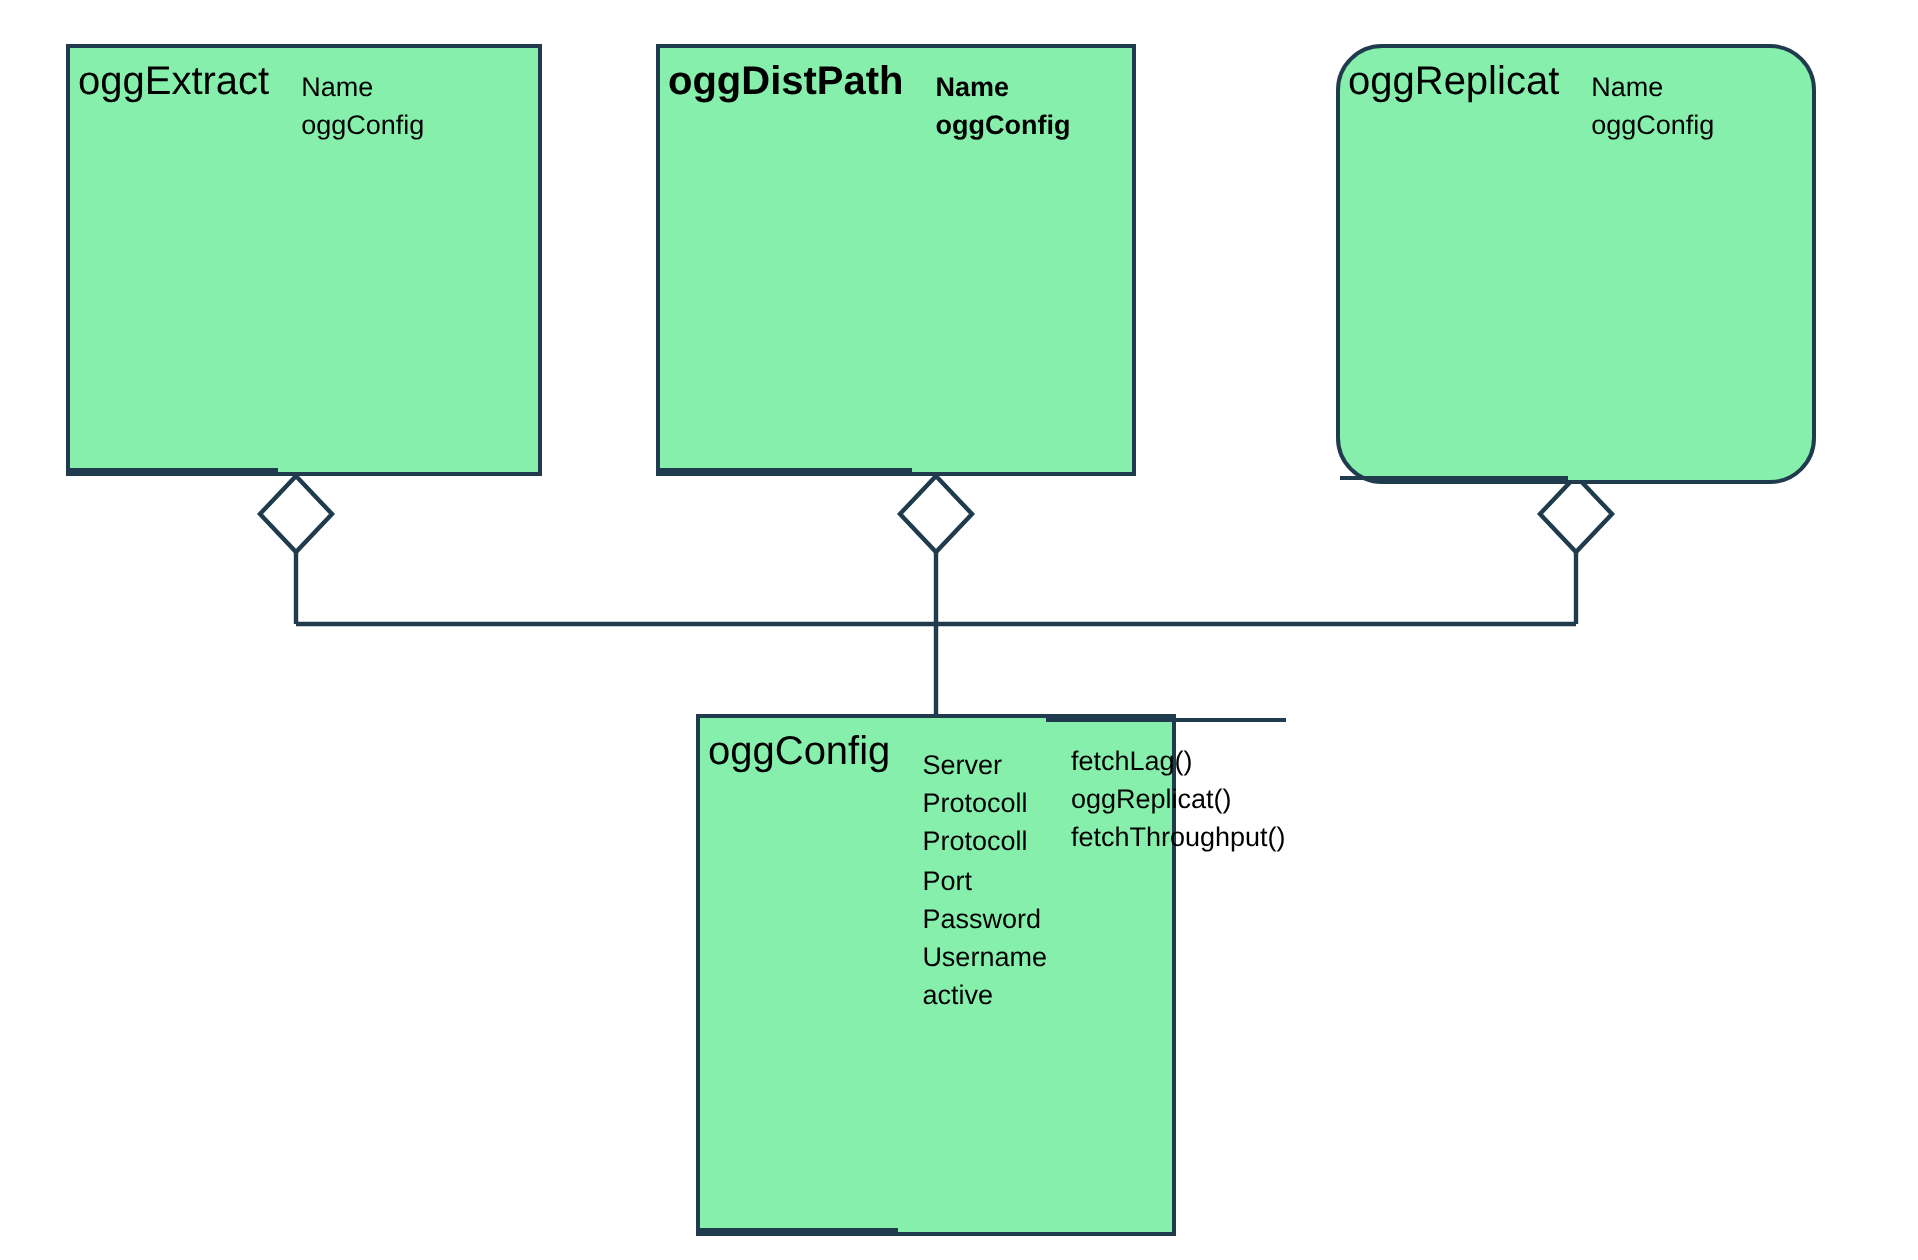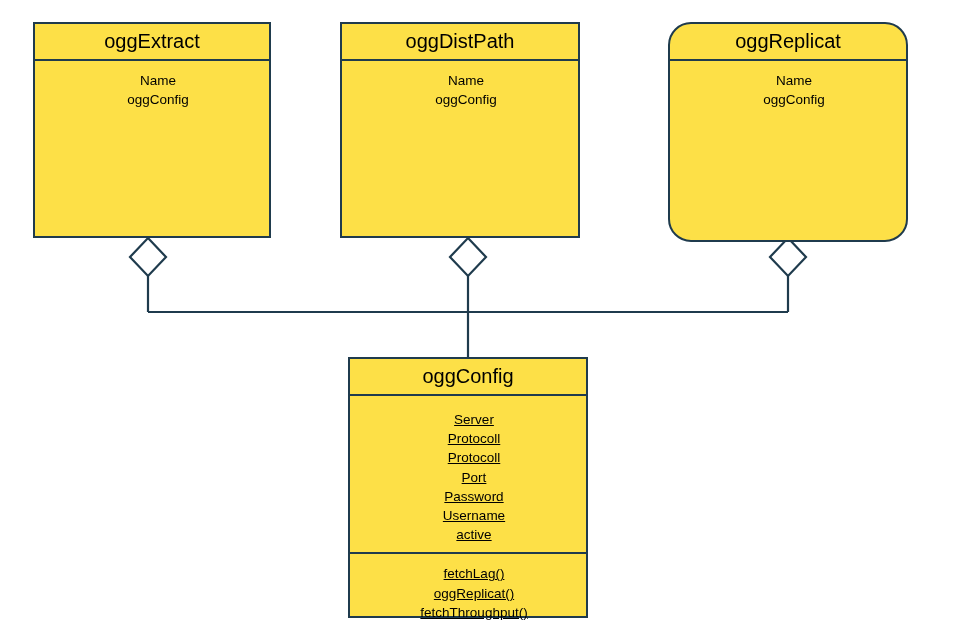--- a/index.html
+++ b/index.html
@@ -31,24 +31,24 @@
     width: 959px;
     height: 630px;
     z-index: 1;
   }
 
   
   .uml-class {
     position: absolute;
     z-index: 2;
     box-sizing: border-box;
-    background: #fde047;
+    background: #86efac;
     border: 2px solid #1f3b4d;
     display: flex;
-    flex-direction: column;
+    flex-direction: row;
   }
 
   .uml-title {
     box-sizing: border-box;
     text-align: center;
     font-size: 20px;
     line-height: 1;
     padding: 7px 4px 8px 4px;
     border-bottom: 2px solid #1f3b4d;
     white-space: nowrap;
@@ -62,31 +62,30 @@
 
   .uml-compartment.methods {
     border-top: 2px solid #1f3b4d;
     flex: 0 0 auto;
   }
 
   .uml-member {
     font-size: 13.5px;
     line-height: 19px;
     white-space: nowrap;
-    text-align: center;
   }
 
   
   #class-oggextract  { left: 33px;  top: 22px;  width: 238px; height: 216px; }
-  #class-oggdistpath { left: 340px; top: 22px;  width: 240px; height: 216px; }
+  #class-oggdistpath { left: 328px; top: 22px;  width: 240px; height: 216px; font-weight: bold; }
   #class-oggreplicat { left: 668px; top: 22px;  width: 240px; height: 220px; border-radius: 23px; }
   #class-oggconfig   { left: 348px; top: 357px; width: 240px; height: 261px; }
 
   #class-oggconfig .uml-compartment.attributes { padding-top: 14px; }
-  #class-oggconfig .uml-member { line-height: 19.2px; text-decoration: underline; }
+  #class-oggconfig .uml-member { line-height: 19.2px; }
 </style>
 </head>
 <body>
 
 <div id="diagram-canvas">
 
   <svg id="connector-layer" viewBox="0 0 959 630" width="959" height="630" xmlns="http://www.w3.org/2000/svg">
 
     <g>
       <polygon points="148,238 166,257 148,276 130,257" fill="#ffffff" stroke="#1f3b4d" stroke-width="2.2"></polygon>

